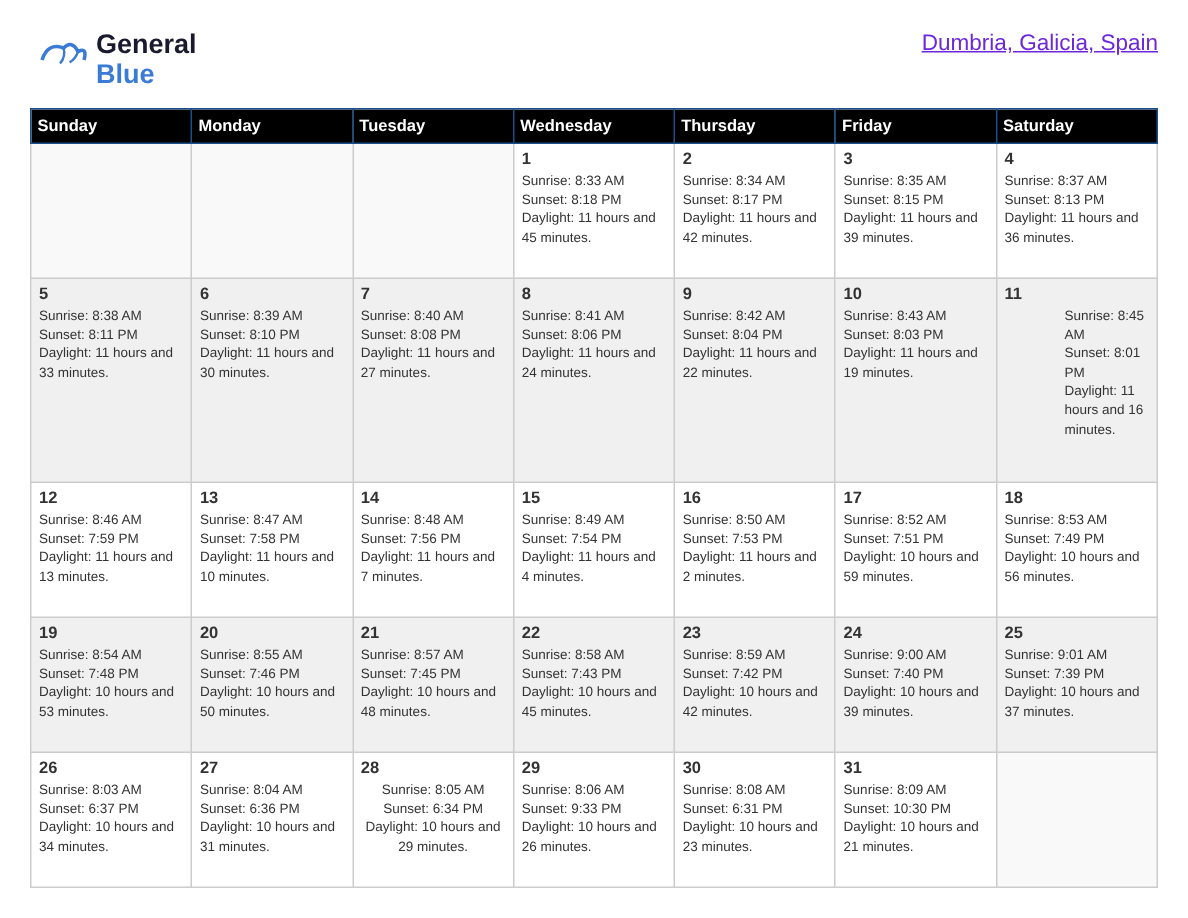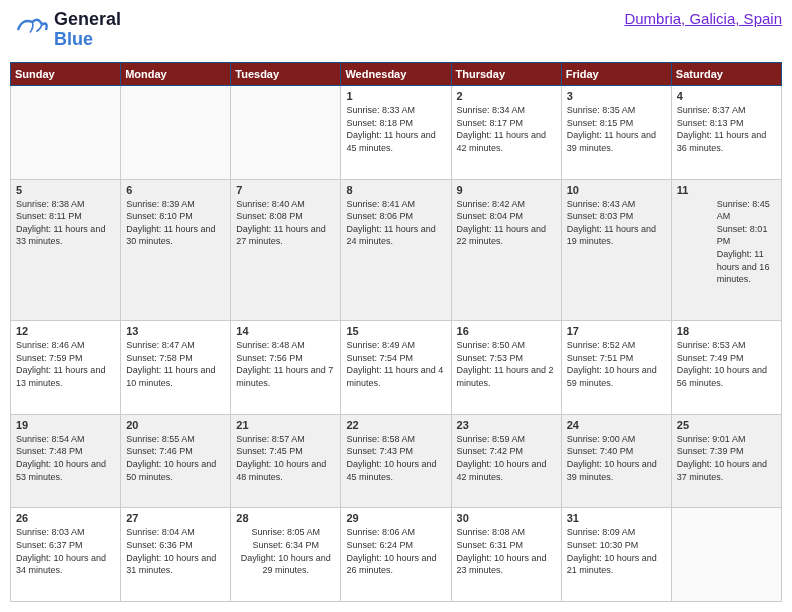--- a/index.html
+++ b/index.html
@@ -6,21 +6,21 @@
     body {
       width: 792px;
       height: 612px;
       font-family: Arial, sans-serif;
       background: #fff;
       overflow: hidden;
     }
     .page {
       width: 792px;
       height: 612px;
-      padding: 10px;
+      padding: 20px;
       display: flex;
       flex-direction: column;
     }
     .header {
       display: flex;
       justify-content: space-between;
       align-items: flex-start;
       margin-bottom: 12px;
     }
     .title-block {
@@ -37,21 +37,21 @@
       text-decoration: underline;
     }
     .calendar {
       flex: 1;
       border: 1px solid #ccc;
       border-collapse: collapse;
       width: 100%;
       table-layout: fixed;
     }
     .calendar th {
-      background: #7f1d1d;
+      background: #000000;
       color: white;
       font-size: 11px;
       font-weight: bold;
       padding: 5px 4px;
       text-align: left;
       border: 1px solid #1a4f8a;
     }
     .calendar td {
       border: 1px solid #ccc;
       vertical-align: top;
@@ -313,21 +313,21 @@
           </td>
           <td>
             <span class="day-number">28</span>
             <div class="cell-text" style="white-space: pre-line; text-align: center;">Sunrise: 8:05 AM
 Sunset: 6:34 PM
 Daylight: 10 hours and 29 minutes.</div>
           </td>
           <td>
             <span class="day-number">29</span>
             <div class="cell-text" style="white-space: pre-line;">Sunrise: 8:06 AM
-Sunset: 6:24 PM
+Sunset: 9:33 PM
 Daylight: 10 hours and 26 minutes.</div>
           </td>
           <td>
             <span class="day-number">30</span>
             <div class="cell-text" style="white-space: pre-line;">Sunrise: 8:08 AM
 Sunset: 6:31 PM
 Daylight: 10 hours and 23 minutes.</div>
           </td>
           <td>
             <span class="day-number">31</span>

